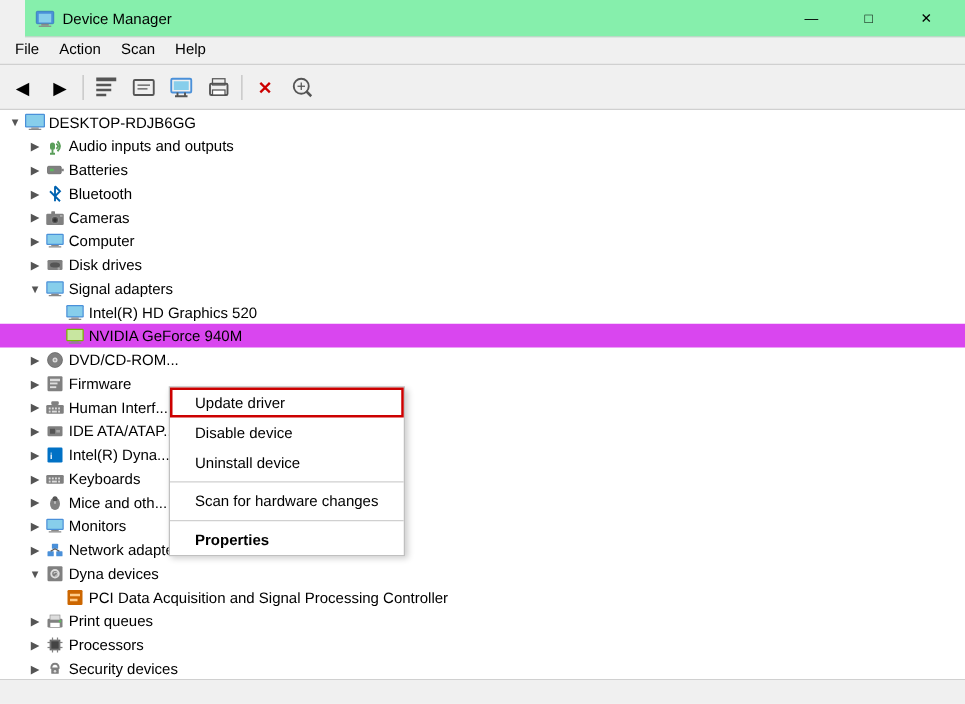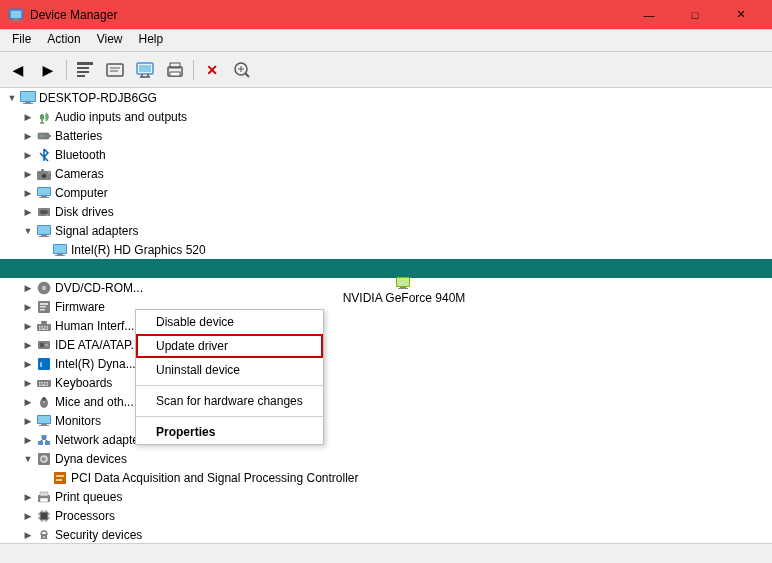--- a/index.html
+++ b/index.html
@@ -8,26 +8,27 @@
       font-size: 12px;
       background: #f0f0f0;
       width: 772px;
       height: 563px;
       overflow: hidden;
       user-select: none;
     }
 
     
     .title-bar {
-      background: #ef4444;
+      background: #86efac;
       height: 30px;
       display: flex;
       align-items: center;
       padding: 0 8px;
       border-bottom: 1px solid #d0d0d0;
+      margin-left: 20px;
     }
     .title-bar-icon {
       width: 16px;
       height: 16px;
       margin-right: 6px;
       display: flex;
       align-items: center;
       justify-content: center;
     }
     .title-bar-title {
@@ -213,21 +214,21 @@
   <div class="title-bar-buttons">
     <button class="title-bar-btn">—</button>
     <button class="title-bar-btn">□</button>
     <button class="title-bar-btn close">✕</button>
   </div>
 </div>
 
 <div class="menu-bar">
   <div class="menu-item">File</div>
   <div class="menu-item">Action</div>
-  <div class="menu-item">View</div>
+  <div class="menu-item">Scan</div>
   <div class="menu-item">Help</div>
 </div>
 
 <div class="toolbar">
   <button class="toolbar-btn">◀</button>
   <button class="toolbar-btn">▶</button>
   <div class="toolbar-sep"></div>
   <button class="toolbar-btn" style="font-size:12px">
     <svg width="20" height="20" viewBox="0 0 20 20">
       <rect x="2" y="2" width="16" height="3" fill="#555"></rect>
@@ -381,21 +382,21 @@
         <svg width="16" height="16" viewBox="0 0 16 16">
           <rect x="1" y="2" width="14" height="10" rx="1" fill="#4a90d9"></rect>
           <rect x="2" y="3" width="12" height="8" fill="#87ceeb"></rect>
           <rect x="5" y="12" width="6" height="1" fill="#888"></rect>
           <rect x="3" y="13" width="10" height="1" fill="#888"></rect>
         </svg>
       </div>
       <span class="item-label">Intel(R) HD Graphics 520</span>
     </div>
 
-    <div class="tree-item indent-2" style="background: #0f766e; flex-direction: column;">
+    <div class="tree-item indent-2" style="background: #d946ef;">
       <div class="expand-icon"></div>
       <div class="item-icon">
         <svg width="16" height="16" viewBox="0 0 16 16">
           <rect x="1" y="2" width="14" height="10" rx="1" fill="#76b900"></rect>
           <rect x="2" y="3" width="12" height="8" fill="#c8e6a0"></rect>
           <rect x="5" y="12" width="6" height="1" fill="#888"></rect>
           <rect x="3" y="13" width="10" height="1" fill="#888"></rect>
         </svg>
       </div>
       <span class="item-label">NVIDIA GeForce 940M</span>
@@ -585,22 +586,22 @@
         <svg width="16" height="16" viewBox="0 0 16 16">
           <rect x="5" y="7" width="6" height="5" rx="0.5" fill="#808080"></rect>
           <path d="M5 8 Q5 4 8 4 Q11 4 11 8" fill="none" stroke="#808080" stroke-width="1.5"></path>
           <circle cx="8" cy="10" r="1" fill="#ddd"></circle>
         </svg>
       </div>
       <span class="item-label">Security devices</span>
     </div>
 
     <div class="context-menu">
+      <div class="context-menu-item highlighted" style="border: 2px solid #cc0000; padding: 3px 18px;">Update driver</div>
       <div class="context-menu-item">Disable device</div>
-      <div class="context-menu-item highlighted" style="border: 2px solid #cc0000; padding: 3px 18px;">Update driver</div>
       <div class="context-menu-item">Uninstall device</div>
       <div class="context-menu-sep"></div>
       <div class="context-menu-item">Scan for hardware changes</div>
       <div class="context-menu-sep"></div>
       <div class="context-menu-item bold">Properties</div>
     </div>
 
   </div>
 </div>
 

